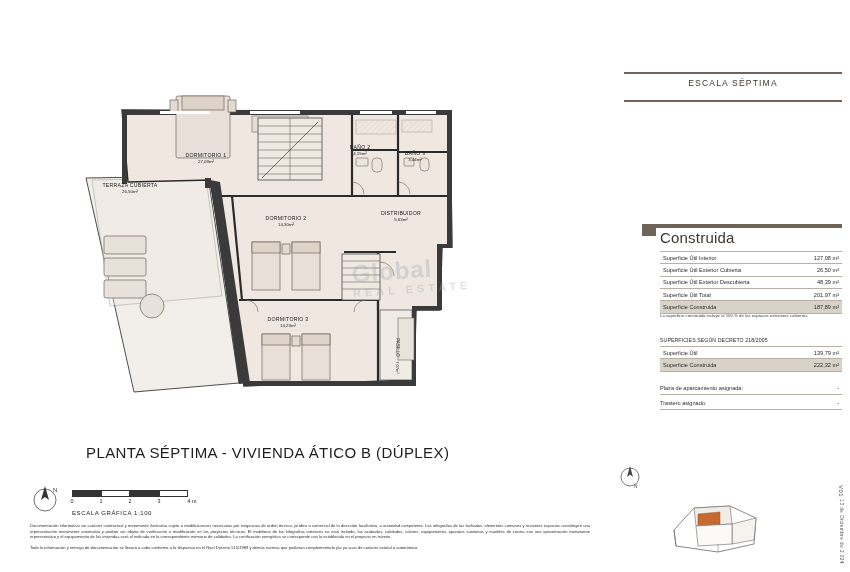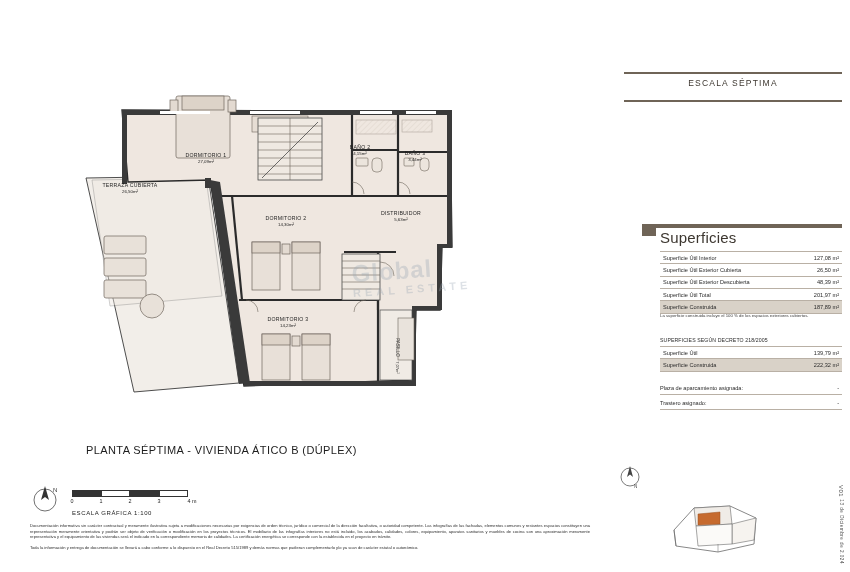--- a/index.html
+++ b/index.html
@@ -173,21 +173,21 @@
     left: 0;
     top: 0;
     width: 616px;
     height: 572px;
   }
 
   .plan-title {
     position: absolute;
     left: 86px;
     top: 444px;
-    font-size: 11px;
+    font-size: 15px;
     letter-spacing: 0.4px;
     color: #1d1d1d;
   }
 
   .scale-block {
     position: absolute;
     left: 72px;
     top: 490px;
     width: 130px;
   }
@@ -546,21 +546,21 @@
   </div>
 
   <div class="right-panel">
 
     <div class="header-rule-top"></div>
     <div class="header-title">ESCALA SÉPTIMA</div>
     <div class="header-rule-bottom"></div>
 
     <div class="sup-rule"></div>
     <div class="sup-tick"></div>
-    <div class="sup-title">Superficies</div>
+    <div class="sup-title">Construida</div>
 
     <table class="table1">
       <tbody>
         <tr>
           <td>Superficie Útil Interior</td>
           <td class="val">127,08 m²</td>
         </tr>
         <tr>
           <td>Superficie Útil Exterior Cubierta</td>
           <td class="val">26,50 m²</td>

